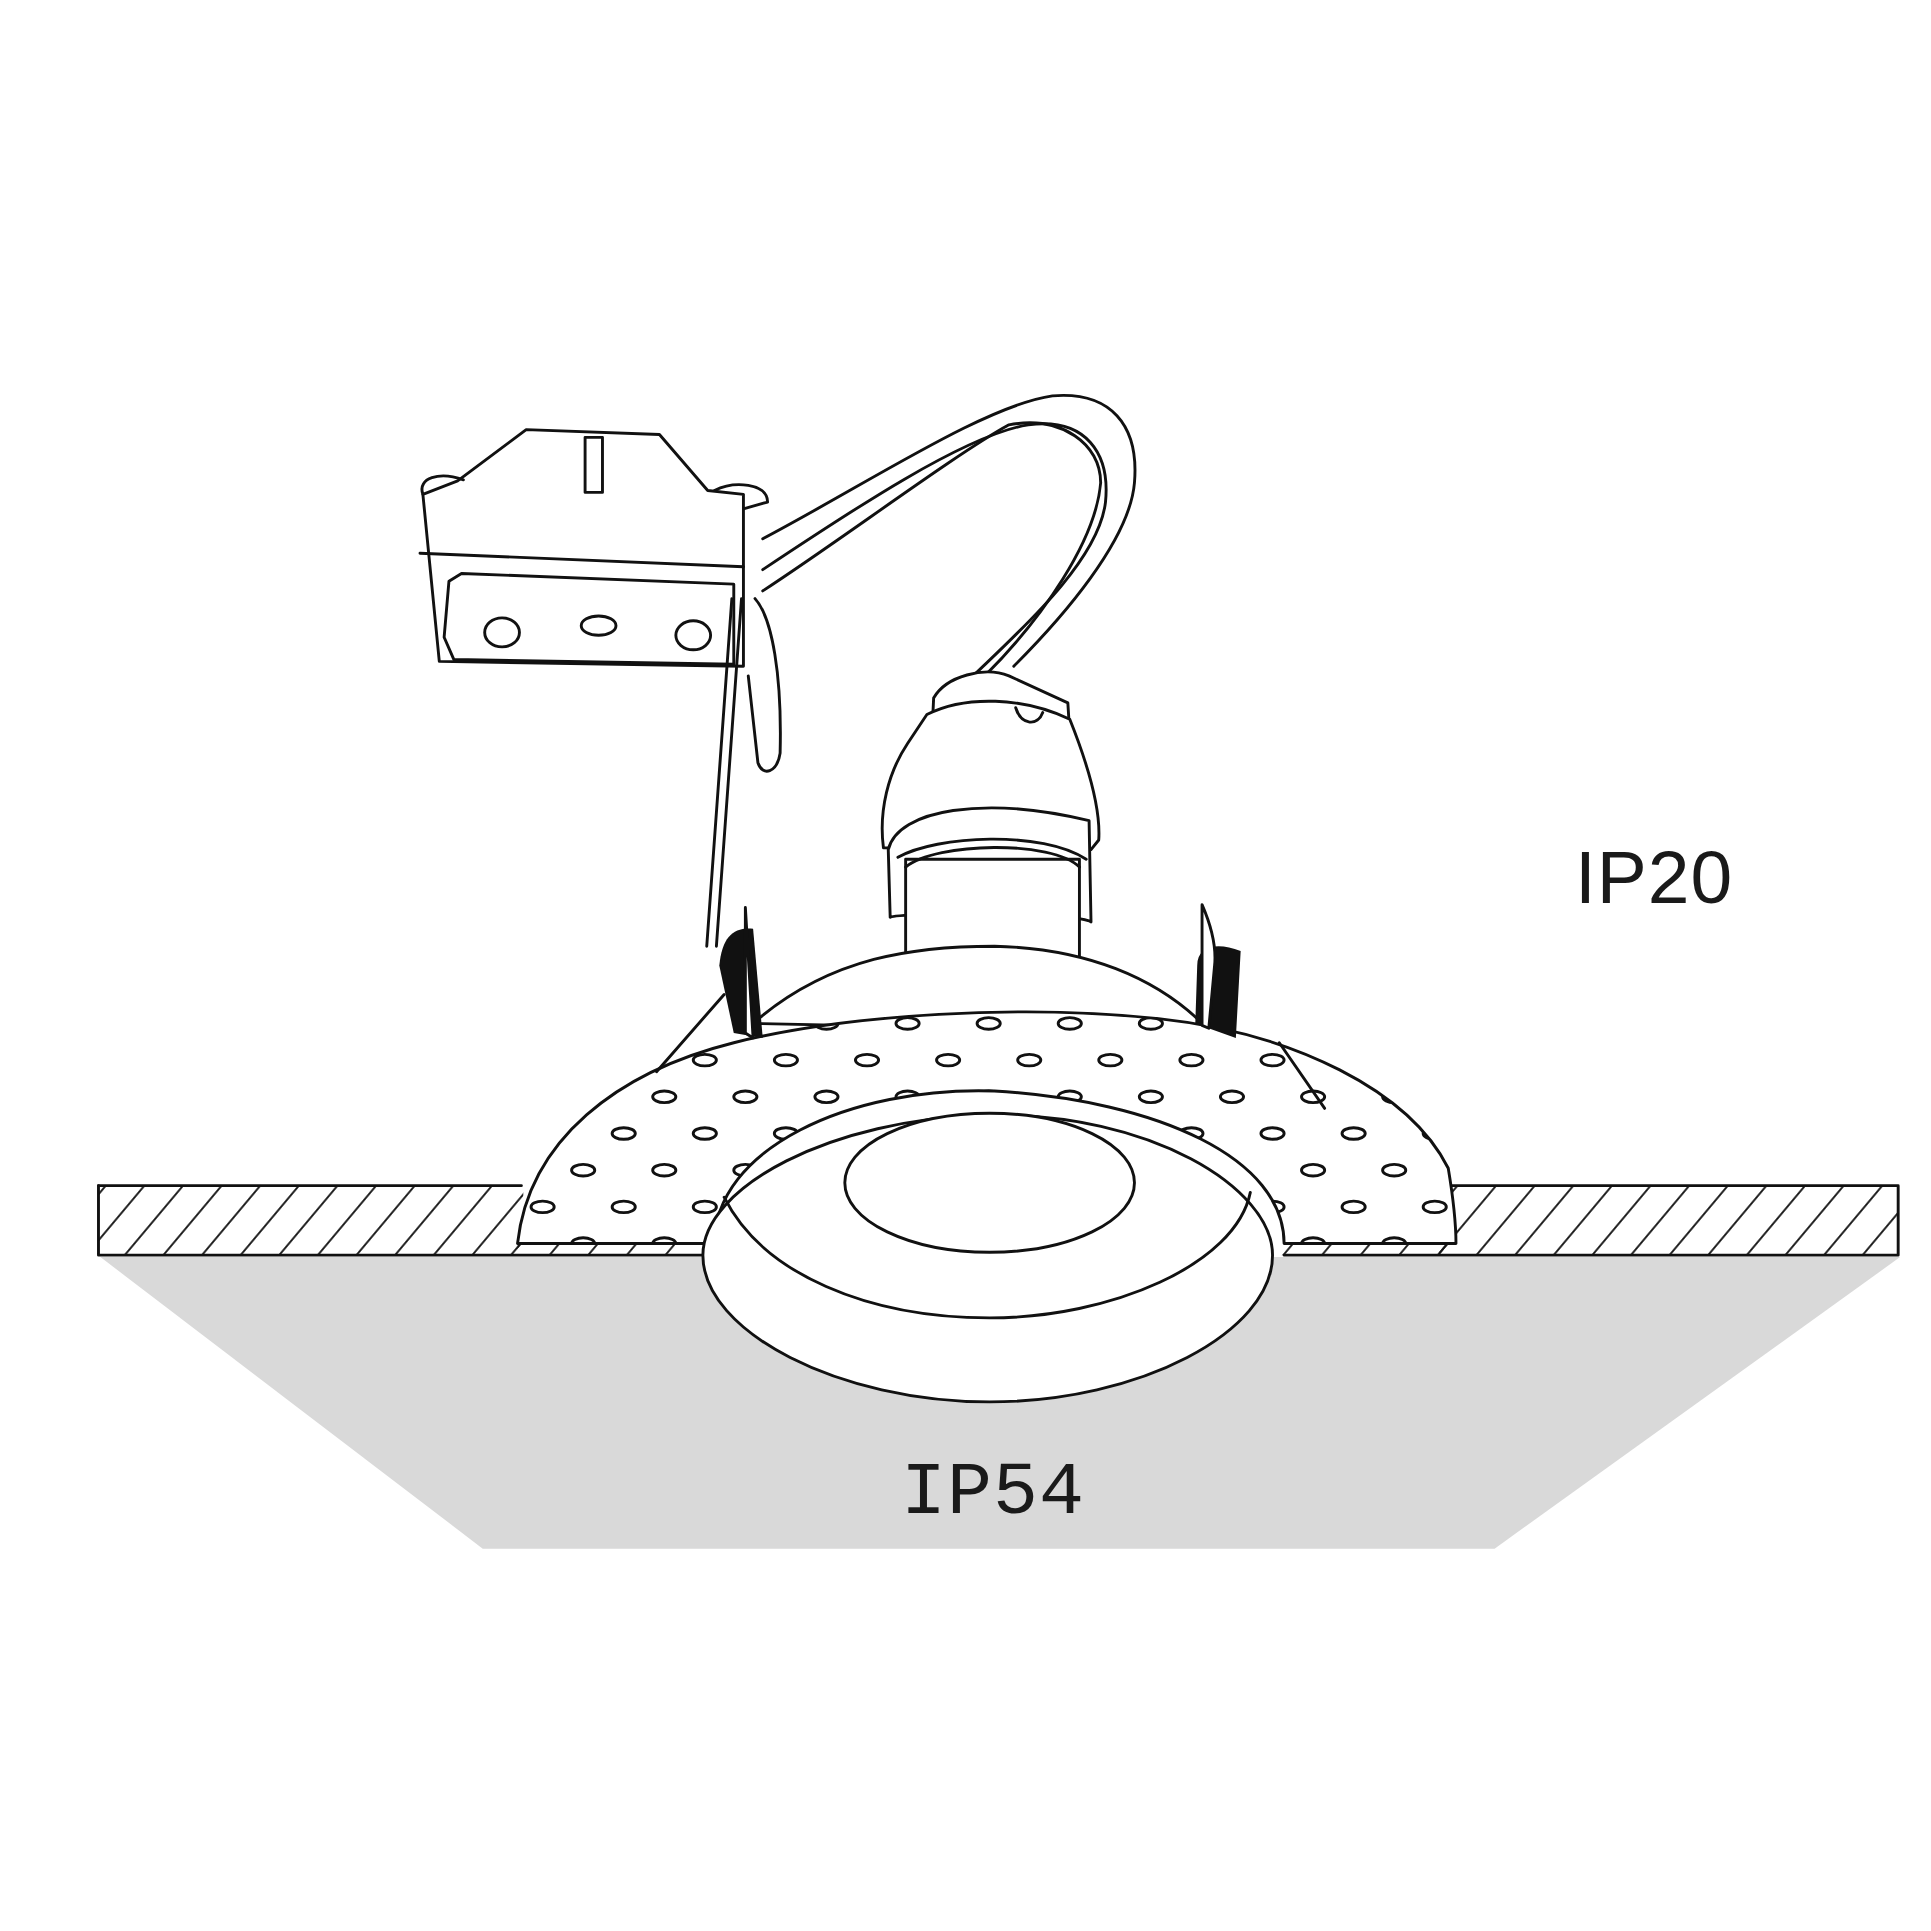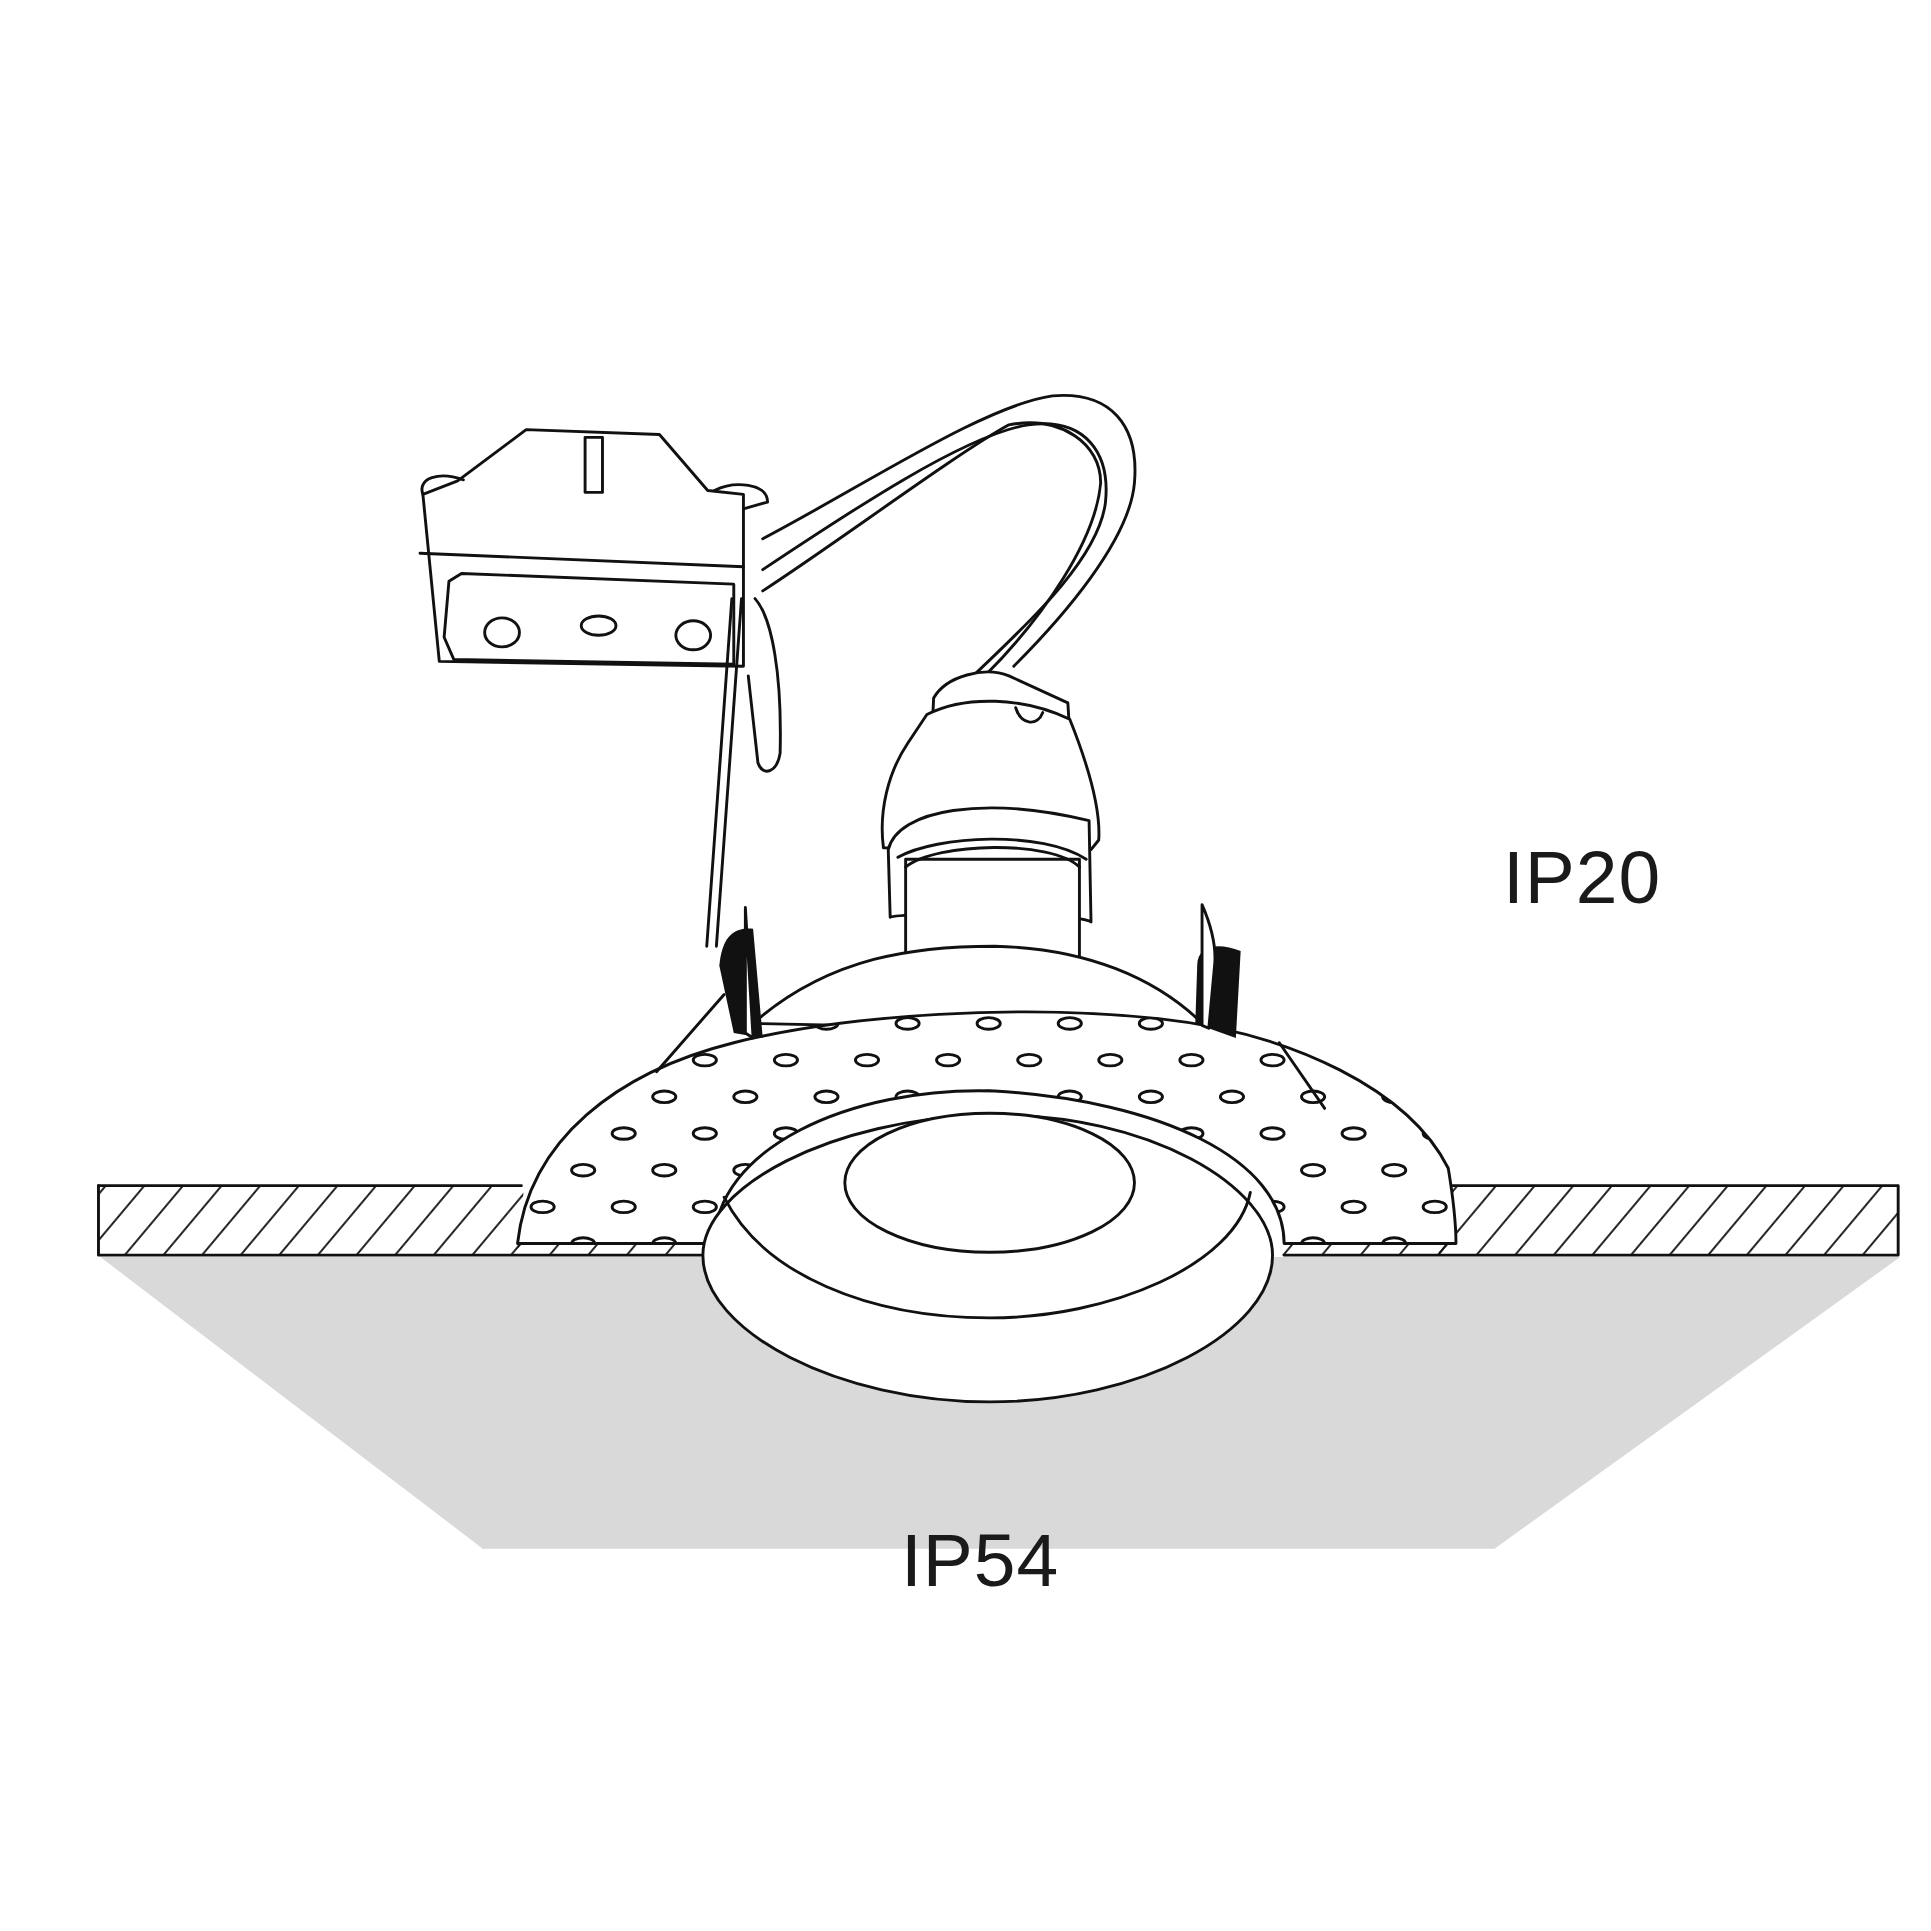--- a/index.html
+++ b/index.html
@@ -6,22 +6,22 @@
   body { width: 1931px; height: 1931px; position: relative; overflow: hidden; }
   #diagram { position: absolute; left: 0; top: 0; width: 1931px; height: 1931px; }
   .label {
     position: absolute;
     font-family: "Liberation Sans", "DejaVu Sans", sans-serif;
     font-size: 75px;
     color: #1a1a1a;
     letter-spacing: 1px;
     line-height: 1;
   }
-  #label-ip20 { left: 1503px; top: 840px; }
-  #label-ip54 { left: 901px; top: 1523px; }
+  #label-ip20 { left: 1575px; top: 840px; }
+  #label-ip54 { left: 901px; top: 1456px; font-family: Liberation Mono, monospace; }
   svg .ln { fill: none; stroke: #111; stroke-width: 3; stroke-linejoin: round; stroke-linecap: round; }
   svg .ln-w { fill: #fff; stroke: #111; stroke-width: 3; stroke-linejoin: round; }
 </style>
 </head>
 <body>
 
 <div id="diagram-wrap">
 <svg id="diagram" viewBox="0 0 2000 2000" xmlns="http://www.w3.org/2000/svg">
   <defs>
     <pattern id="hatch" patternUnits="userSpaceOnUse" width="40" height="80" patternTransform="skewX(-40)">

